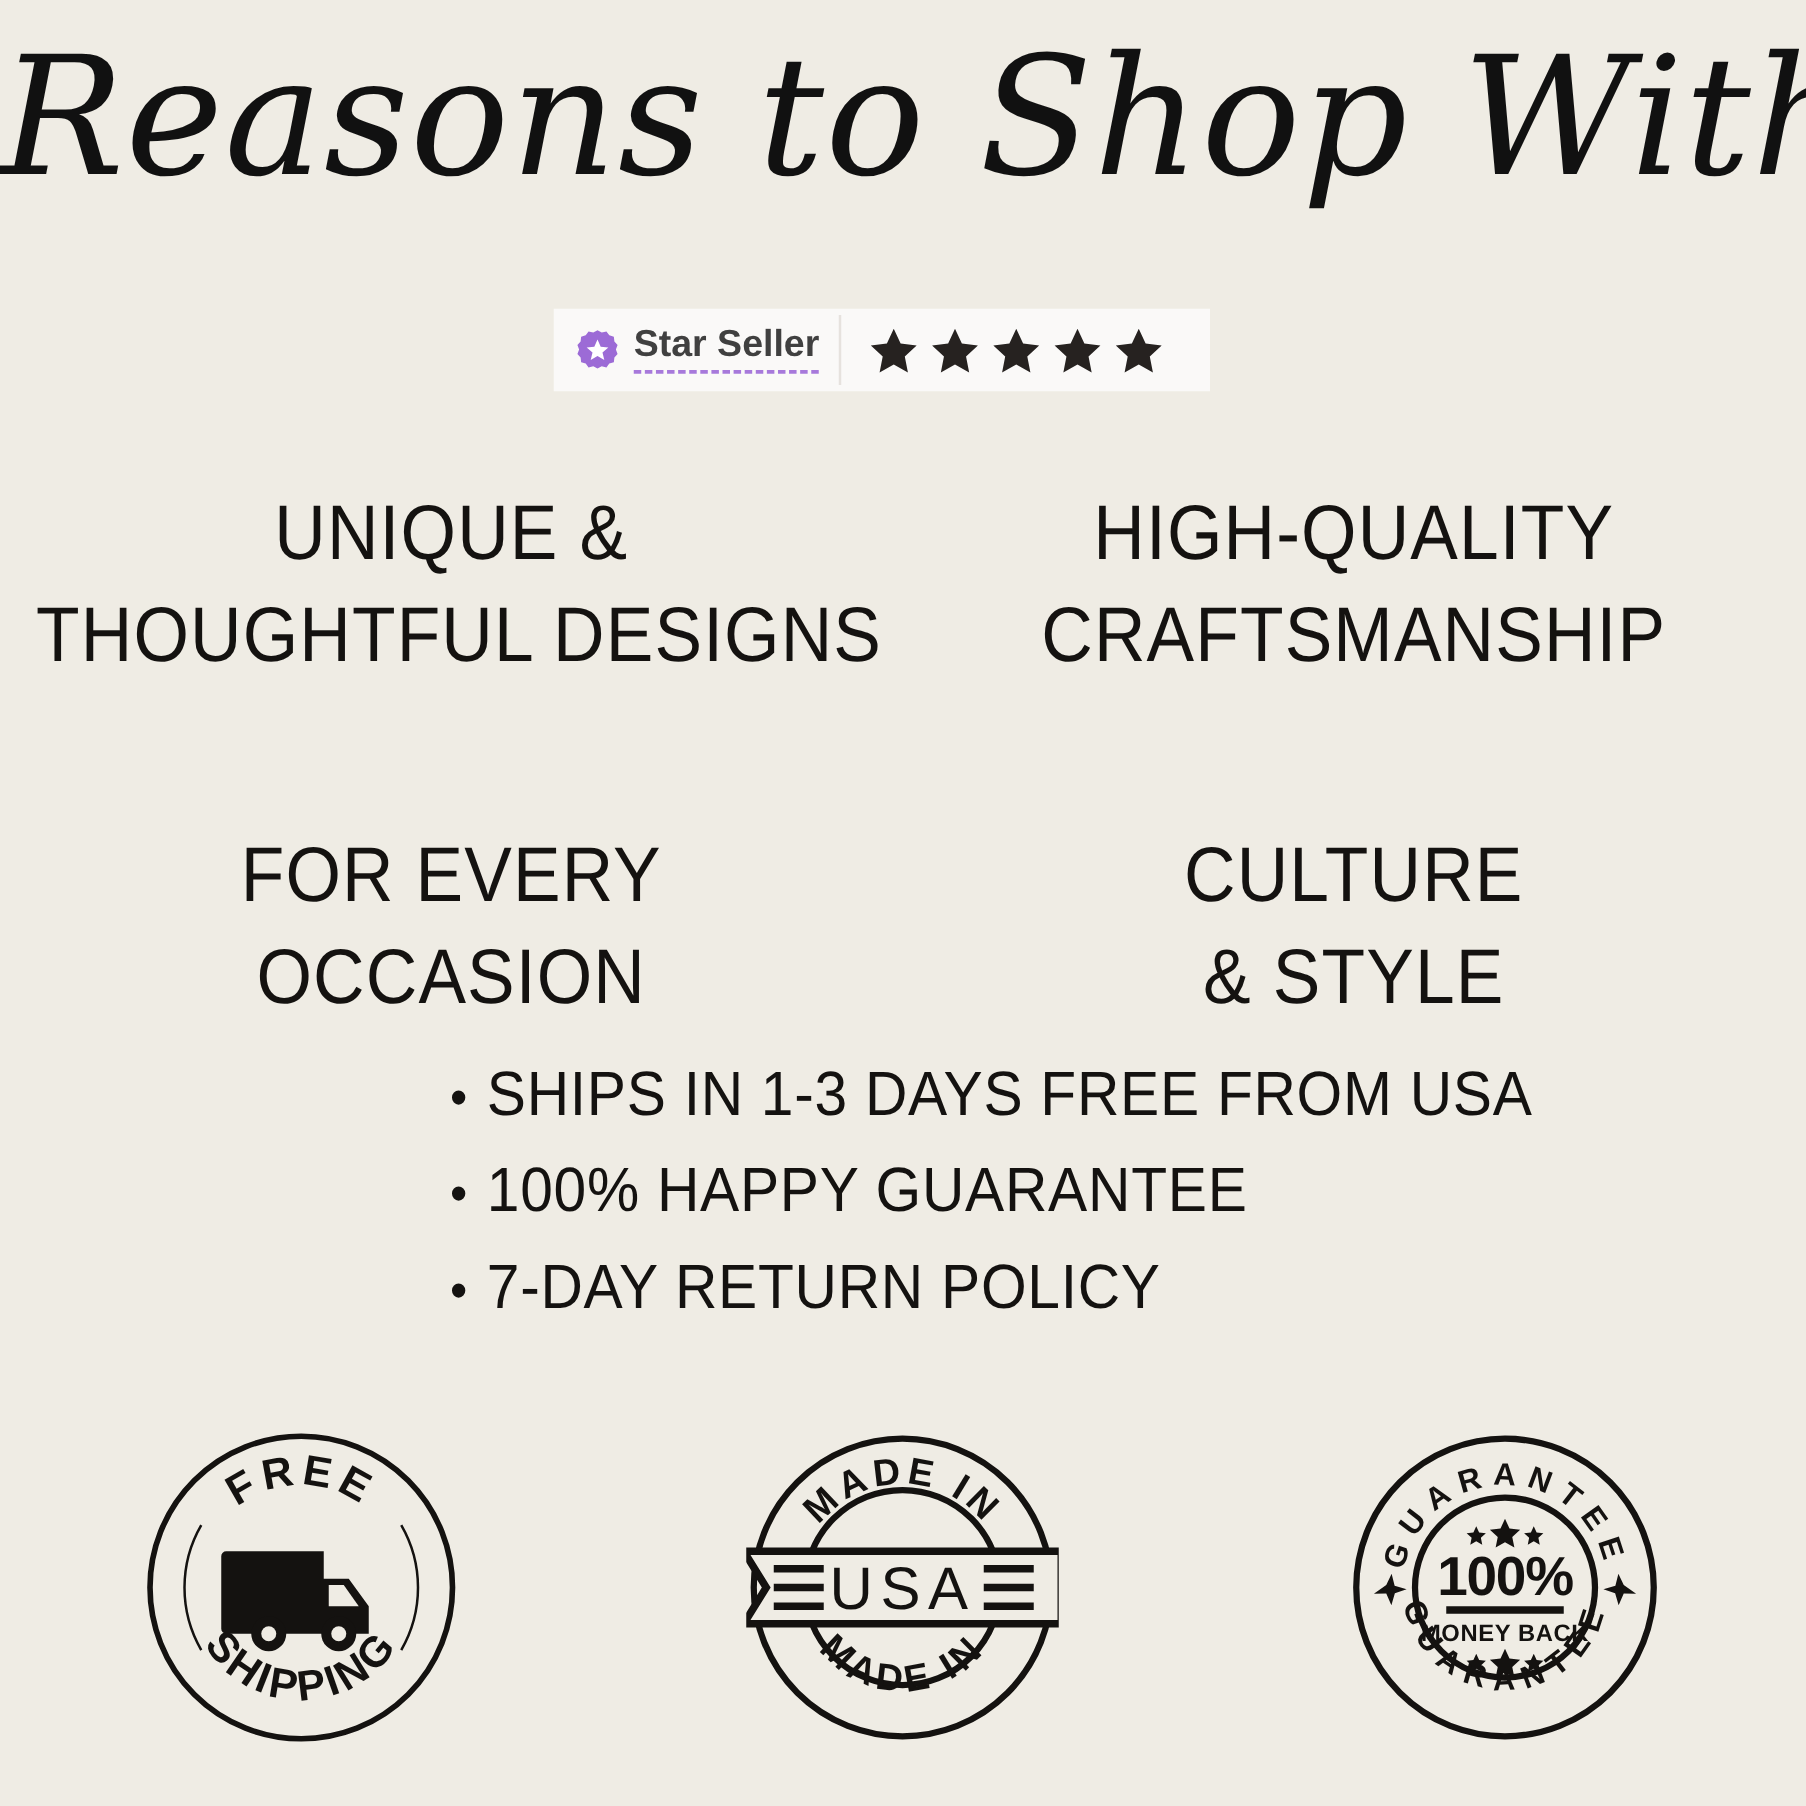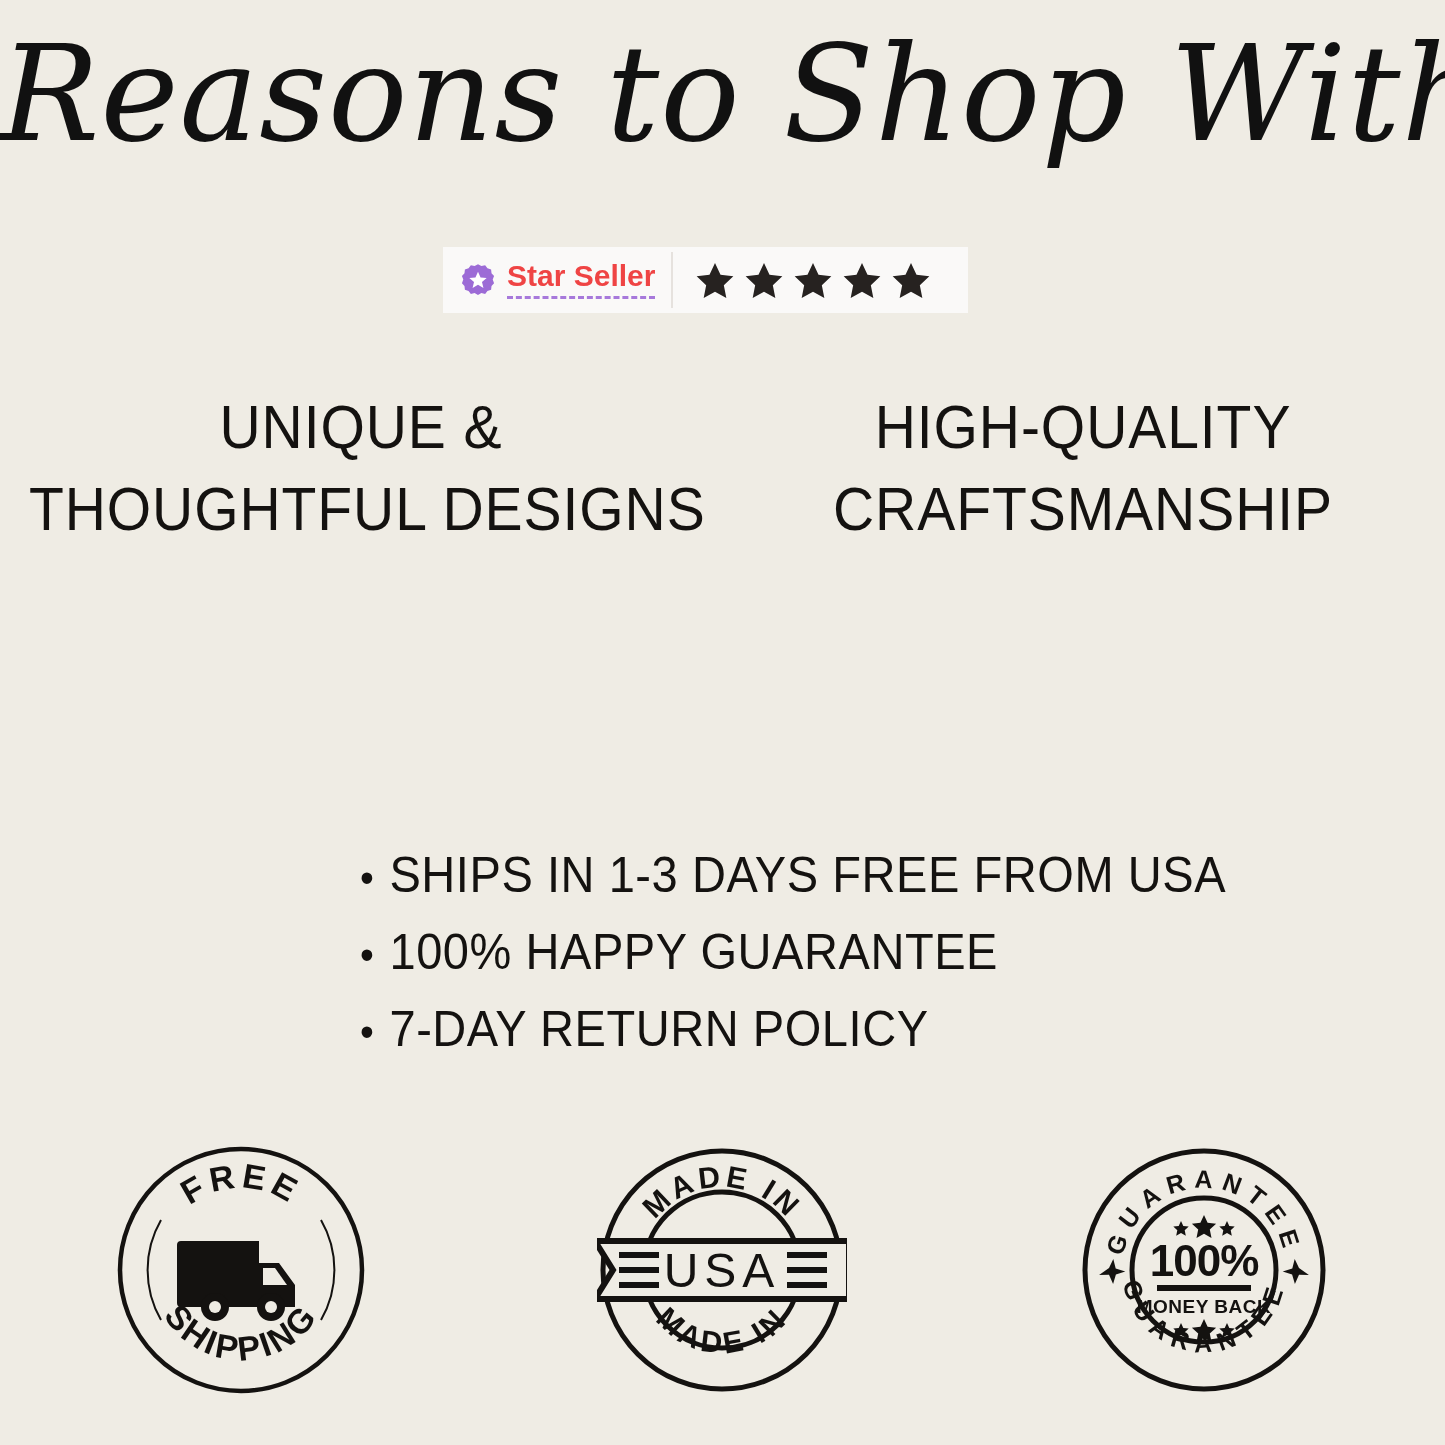--- a/index.html
+++ b/index.html
@@ -60,21 +60,21 @@
     width: 34px;
     height: 34px;
     flex: 0 0 34px;
     margin-right: 12px;
     display: block;
   }
   .seller-text {
     font-family: "Liberation Sans", sans-serif;
     font-size: 30px;
     font-weight: 700;
-    color: #ef4444;
+    color: #404040;
     letter-spacing: 0px;
     line-height: 1;
     position: relative;
     padding-bottom: 5px;
     border-bottom: 3px dashed #A779DB;
     white-space: nowrap;
   }
   .seller-divider {
     width: 2px;
     height: 56px;
@@ -201,20 +201,30 @@
 
   <div class="features">
     <div class="feature-row row1">
       <div class="feature-cell">
         <span class="ln">UNIQUE &amp;</span>
         <span class="ln">THOUGHTFUL DESIGNS</span>
       </div>
       <div class="feature-cell">
         <span class="ln">HIGH-QUALITY</span>
         <span class="ln">CRAFTSMANSHIP</span>
+      </div>
+    </div>
+    <div class="feature-row row2">
+      <div class="feature-cell">
+        <span class="ln">FOR EVERY</span>
+        <span class="ln">OCCASION</span>
+      </div>
+      <div class="feature-cell">
+        <span class="ln">CULTURE</span>
+        <span class="ln">&amp; STYLE</span>
       </div>
     </div>
   </div>
 
   <div class="bullets">
     <div class="bullet-item">
       <span class="bullet-dot">•</span>
       <span class="bullet-text">SHIPS IN 1-3  DAYS FREE FROM USA</span>
     </div>
     <div class="bullet-item">

